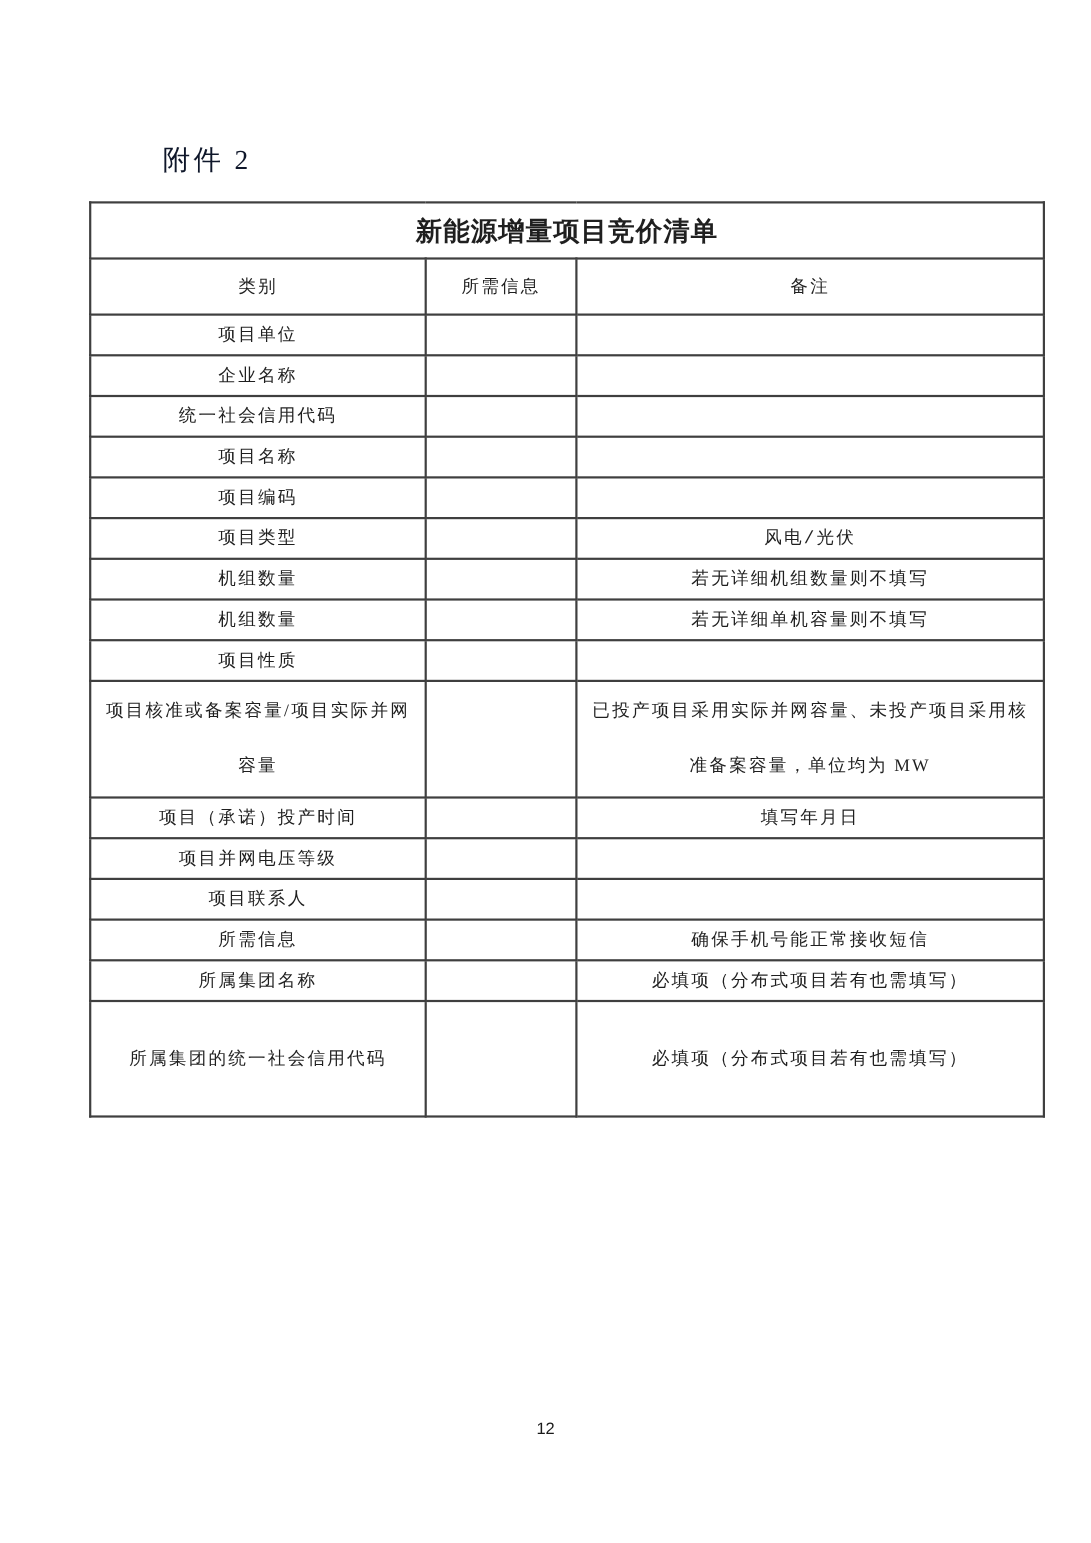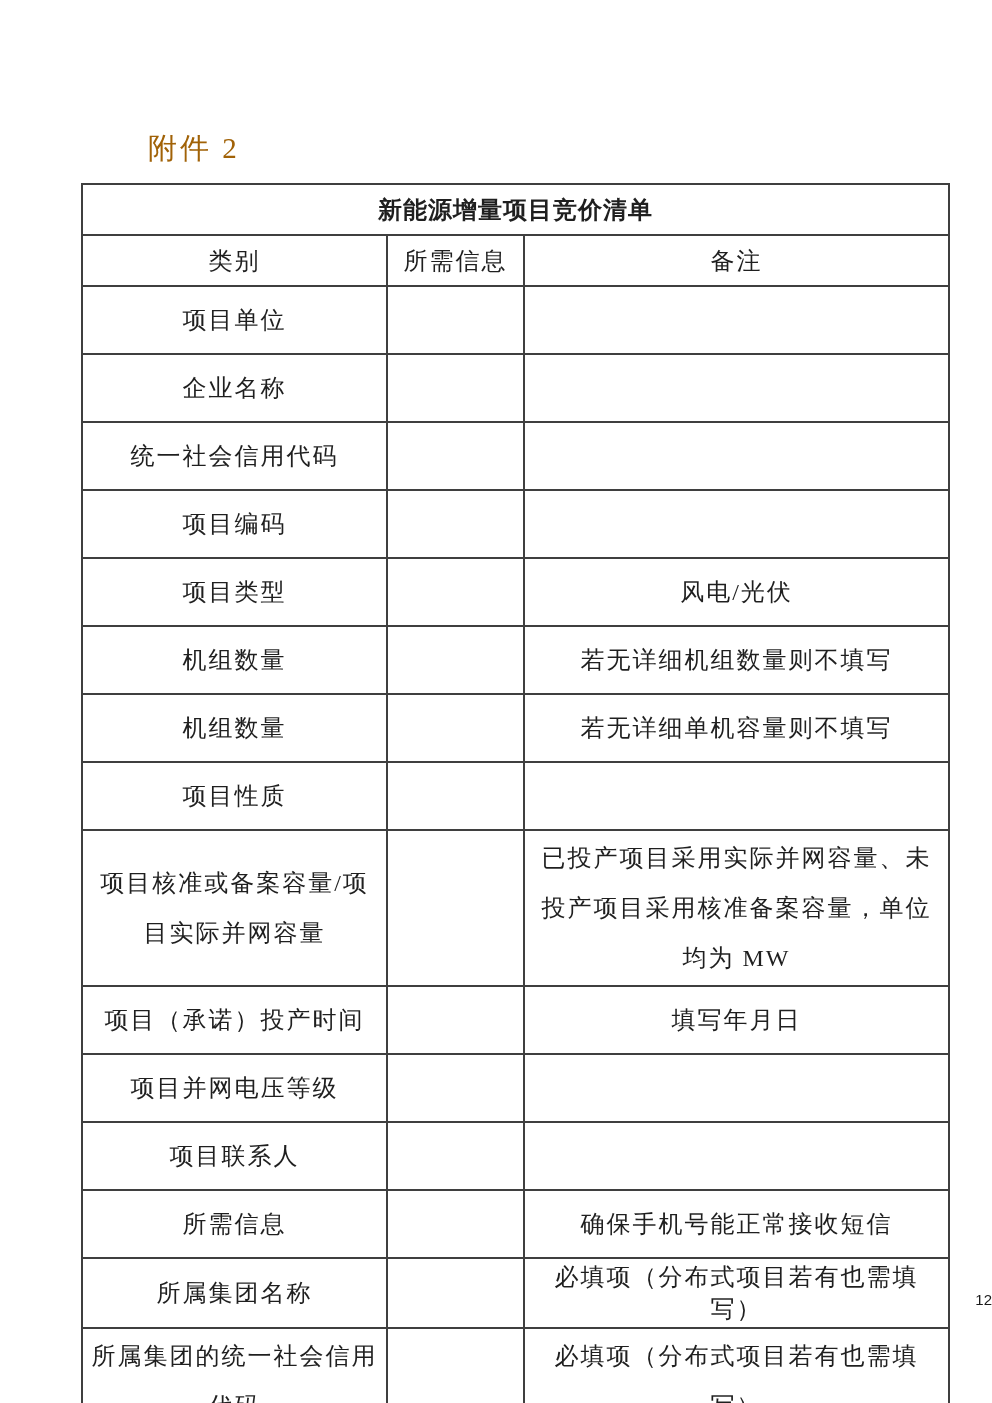--- a/index.html
+++ b/index.html
@@ -14,61 +14,61 @@
     height: 1403px;
     background: #ffffff;
     font-family: "Liberation Serif", "DejaVu Serif", serif;
     color: #1f1f1f;
     overflow: hidden;
   }
   .attachment-label {
     position: absolute;
     left: 148px;
     top: 129px;
-    font-size: 29px;
+    font-size: 25px;
     letter-spacing: 3px;
-    color: #a16207;
+    color: #0f172a;
   }
   table.bidding-table {
     position: absolute;
     left: 81px;
     top: 183px;
     width: 867px;
     border-collapse: collapse;
     table-layout: fixed;
   }
   .bidding-table col.c1 { width: 305px; }
   .bidding-table col.c2 { width: 137px; }
   .bidding-table col.c3 { width: 425px; }
   .bidding-table th, .bidding-table td {
     border: 2px solid #3f3f3f;
     text-align: center;
     vertical-align: middle;
-    font-size: 24px;
+    font-size: 16px;
     font-weight: normal;
     letter-spacing: 2px;
     padding: 2px 6px;
     color: #1f1f1f;
   }
   .bidding-table tr.title-row th {
     height: 51px;
     font-weight: bold;
     font-size: 24px;
     letter-spacing: 1px;
   }
   .bidding-table tr.header-row th { height: 51px; }
-  .bidding-table tr.single { height: 68px; }
+  .bidding-table tr.single { height: 37px; font-family: Liberation Mono, monospace; }
   .bidding-table tr.tall { height: 105px; padding-left: 40px; }
   .bidding-table tr.tall td { line-height: 50px; }
   .page-number {
     position: absolute;
     left: 0;
     top: 1291px;
     width: 992px;
-    text-align: right;
+    text-align: center;
     font-size: 15px;
     font-family: "Liberation Sans", "DejaVu Sans", sans-serif;
     color: #1a1a1a;
   }
 </style>
 </head>
 <body>
 
 <div class="page">
 
@@ -97,20 +97,25 @@
           <td></td>
           <td></td>
         </tr>
         <tr class="single">
           <td>企业名称</td>
           <td></td>
           <td></td>
         </tr>
         <tr class="single">
           <td>统一社会信用代码</td>
+          <td></td>
+          <td></td>
+        </tr>
+        <tr class="single">
+          <td>项目名称</td>
           <td></td>
           <td></td>
         </tr>
         <tr class="single">
           <td>项目编码</td>
           <td></td>
           <td></td>
         </tr>
         <tr class="single">
           <td>项目类型</td>

